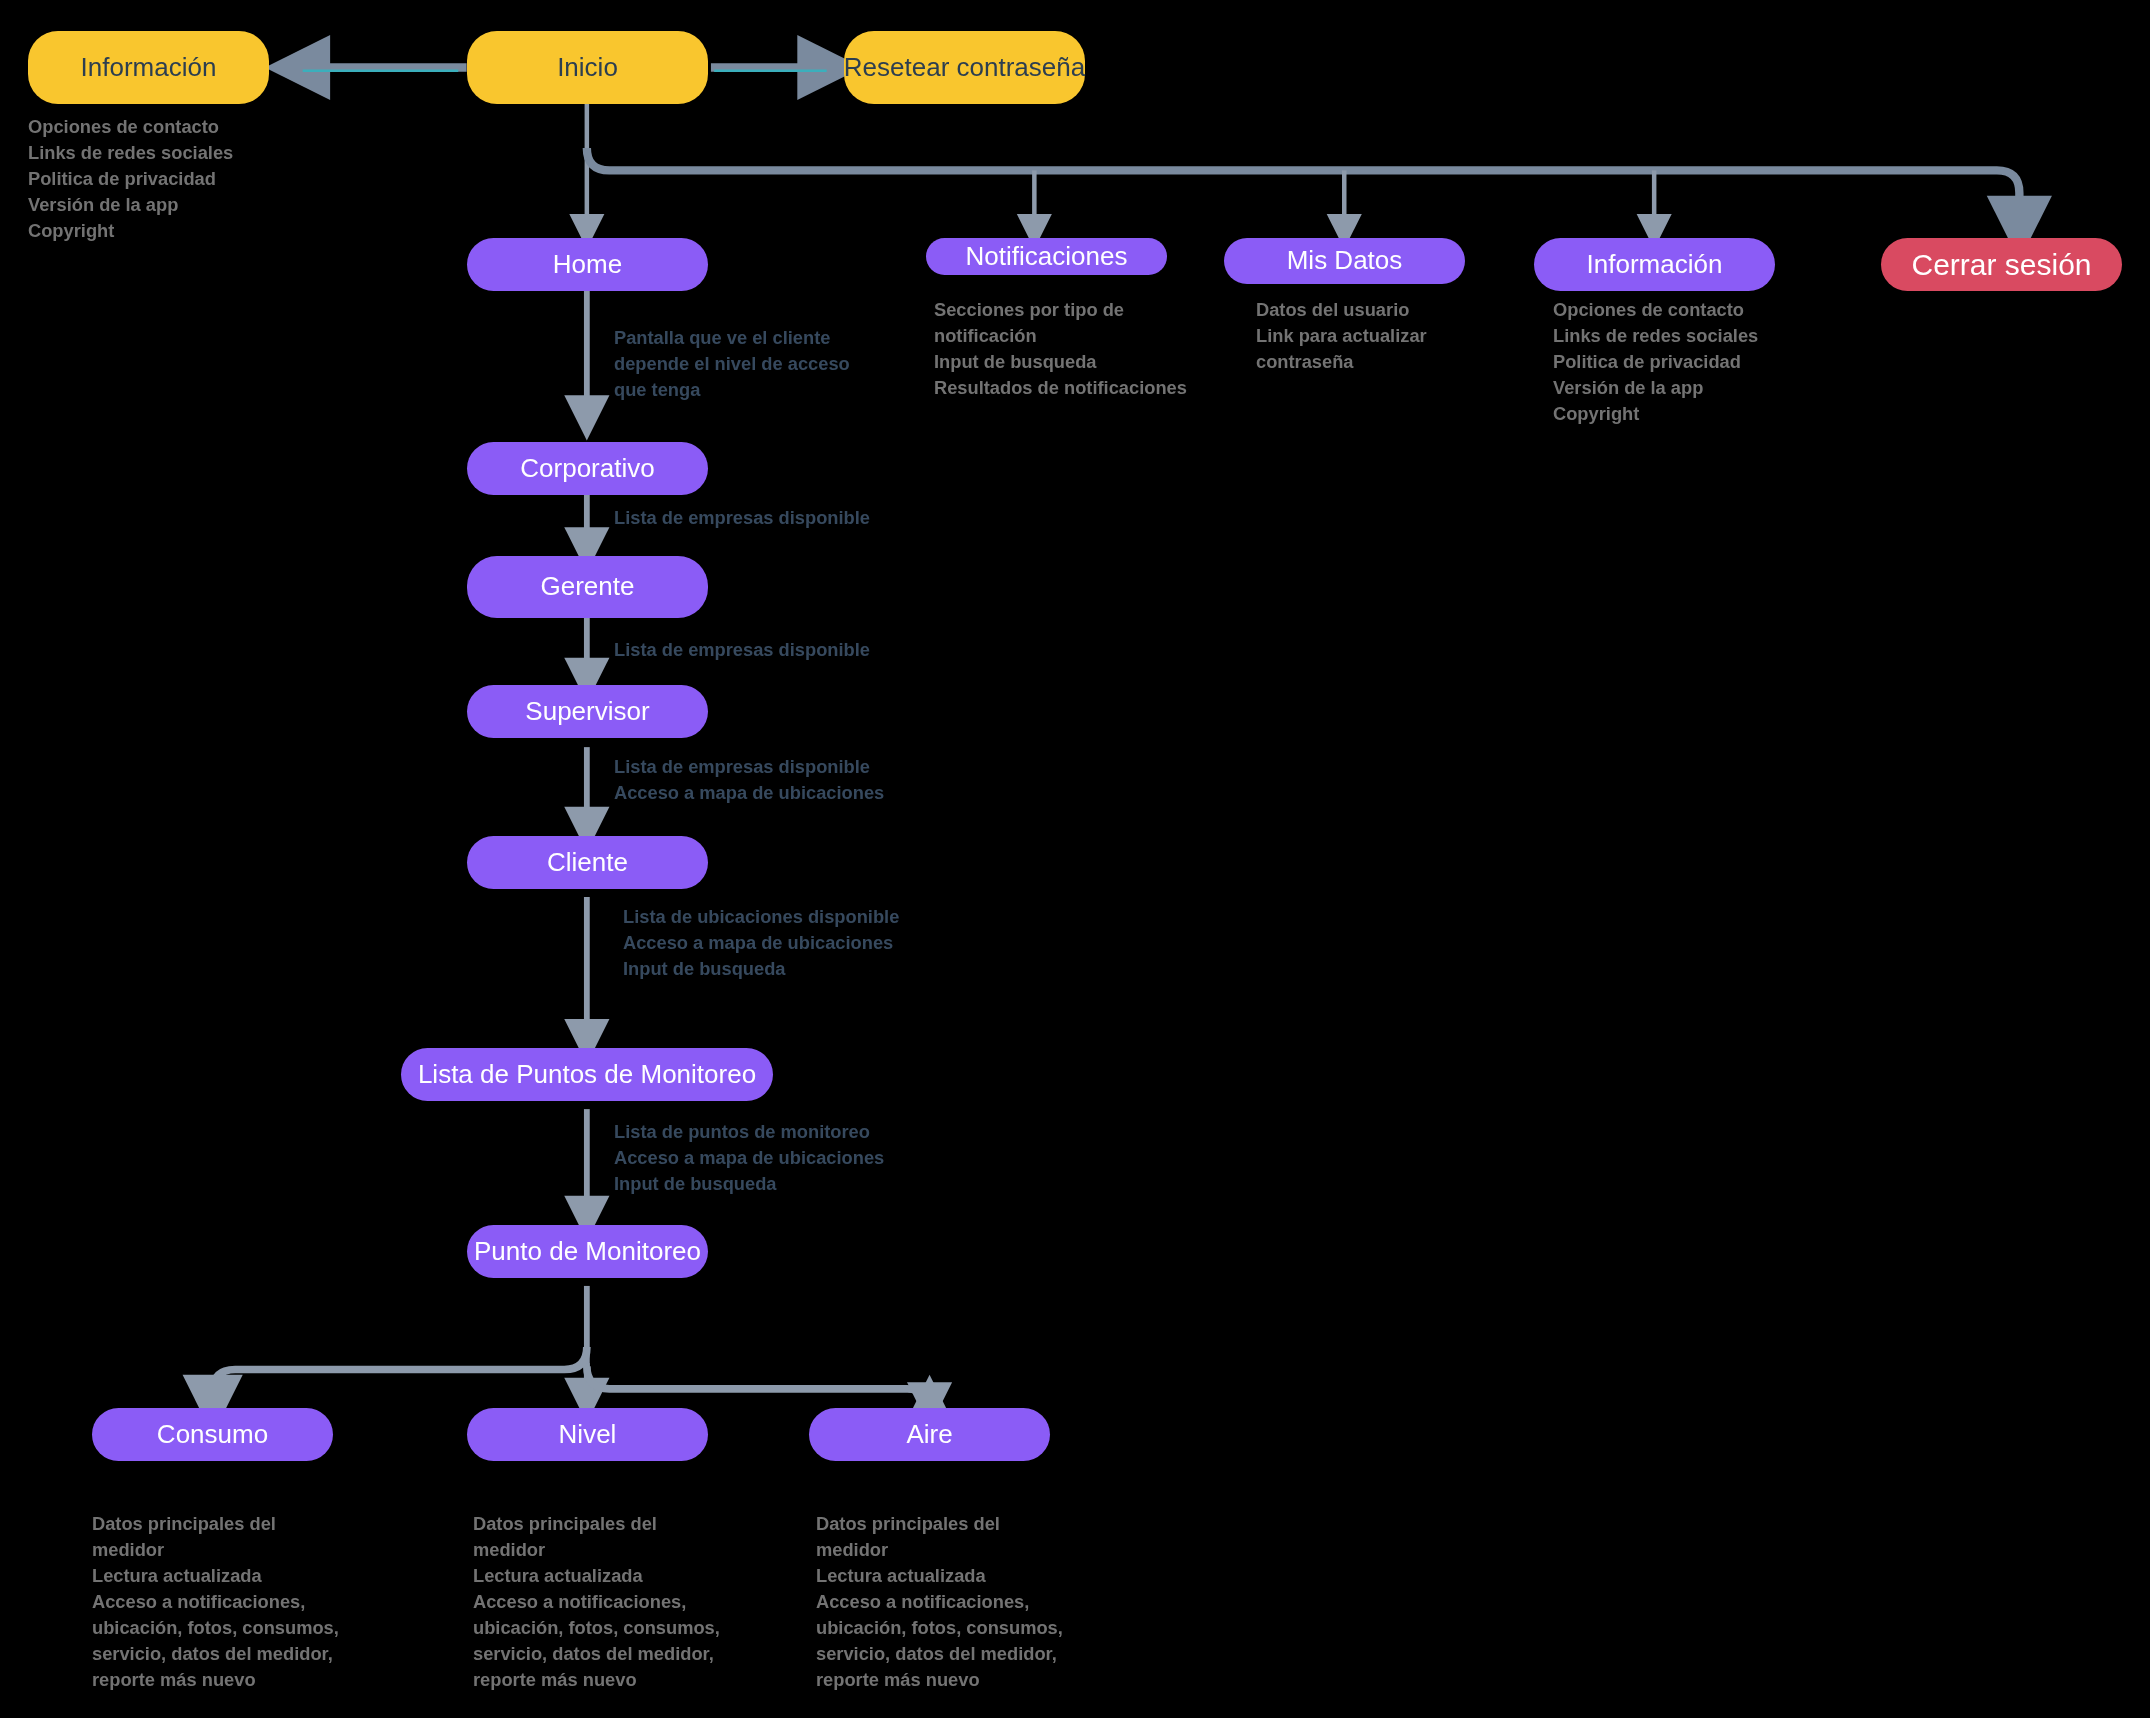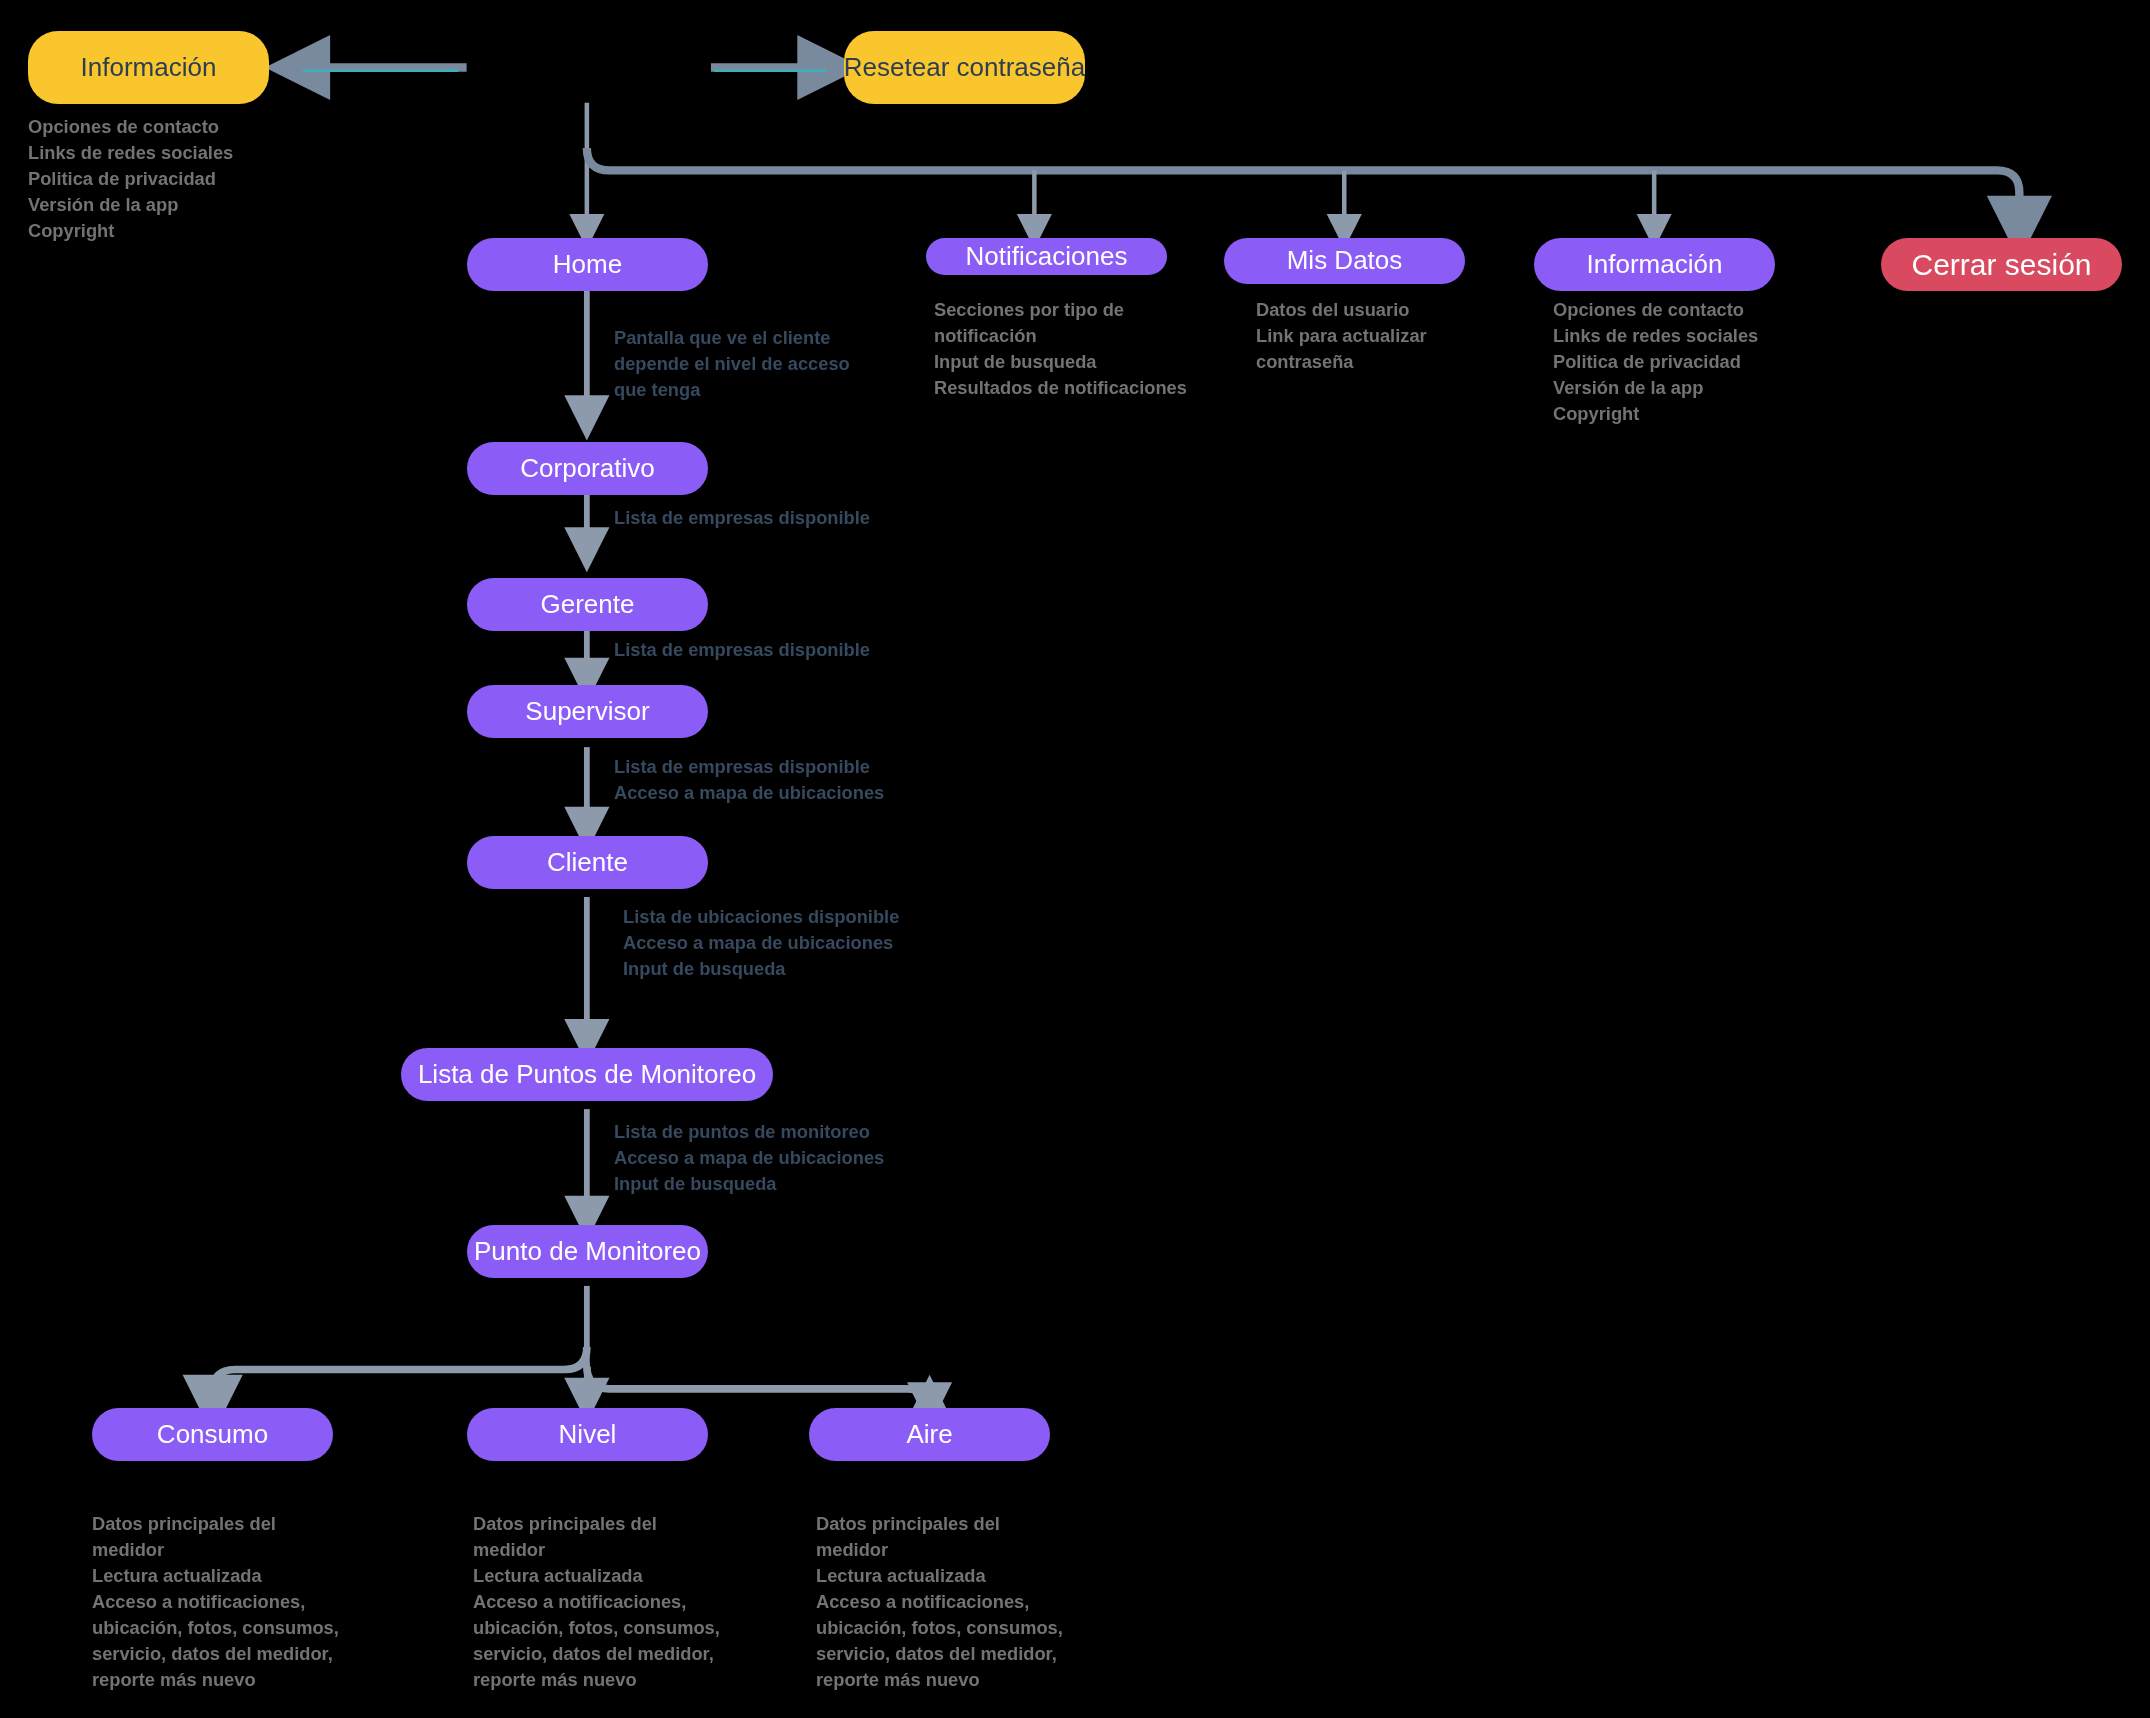--- a/index.html
+++ b/index.html
@@ -90,20 +90,23 @@
 
       <path d="M912,2125 Q912,2160 947,2160 L1410,2160 Q1445,2160 1445,2195 L1445,2185" stroke="#8D9AAB" stroke-width="12" fill="none" marker-end="url(#ah)"></path>
       <line x1="1445" y1="2160" x2="1445" y2="2185" stroke="#8D9AAB" stroke-width="9" marker-end="url(#ah)"></line>
     </g>
   </svg>
 
   <div class="node start" style="left:28px;top:31px;width:241px;height:73px;">
     <span class="lbl">Información</span>
   </div>
 
+  <div class="node start" style="left:467px;top:31px;width:241px;height:73px;">
+    <span class="lbl">Inicio</span>
+  </div>
 
   <div class="node start" style="left:844px;top:31px;width:241px;height:73px;">
     <span class="lbl">Resetear contraseña</span>
   </div>
 
   <div class="notes" style="left:28px;top:114px;width:283px;">Opciones de contacto
 Links de redes sociales
 Politica de privacidad
 Versión de la app
 Copyright</div>
@@ -146,21 +149,21 @@
   <div class="edge-note" style="left:614px;top:325px;width:334px;">Pantalla que ve el cliente
 depende el nivel de acceso
 que tenga</div>
 
   <div class="node screen" style="left:467px;top:442px;width:241px;height:53px;">
     <span class="lbl">Corporativo</span>
   </div>
 
   <div class="edge-note" style="left:614px;top:505px;width:360px;">Lista de empresas disponible</div>
 
-  <div class="node screen" style="left:467px;top:578px;width:241px;height:53px;">
+  <div class="node screen" style="left:467px;top:556px;width:241px;height:62px;">
     <span class="lbl">Gerente</span>
   </div>
 
   <div class="edge-note" style="left:614px;top:637px;width:360px;">Lista de empresas disponible</div>
 
   <div class="node screen" style="left:467px;top:685px;width:241px;height:53px;">
     <span class="lbl">Supervisor</span>
   </div>
 
   <div class="edge-note" style="left:614px;top:754px;width:386px;">Lista de empresas disponible

